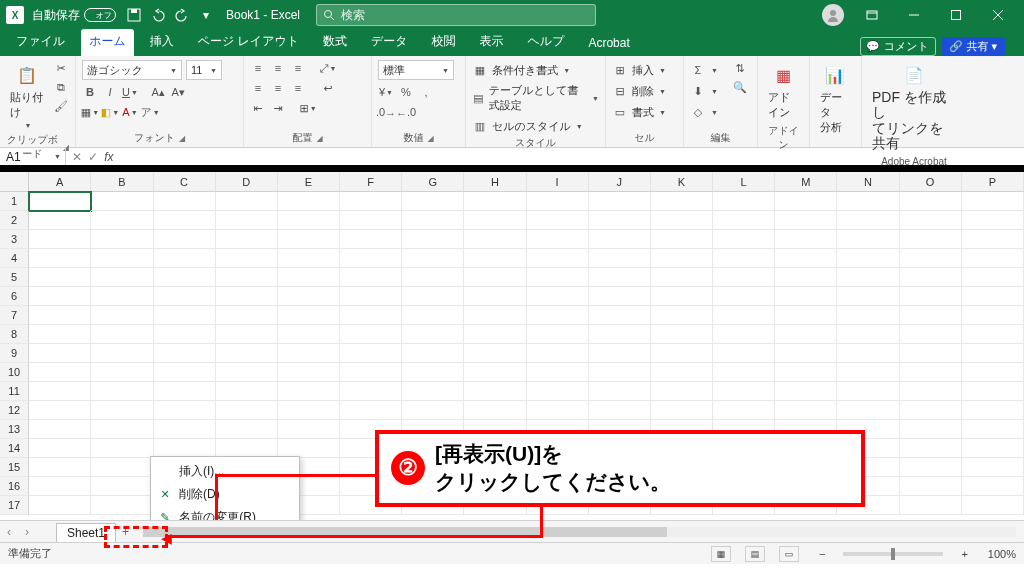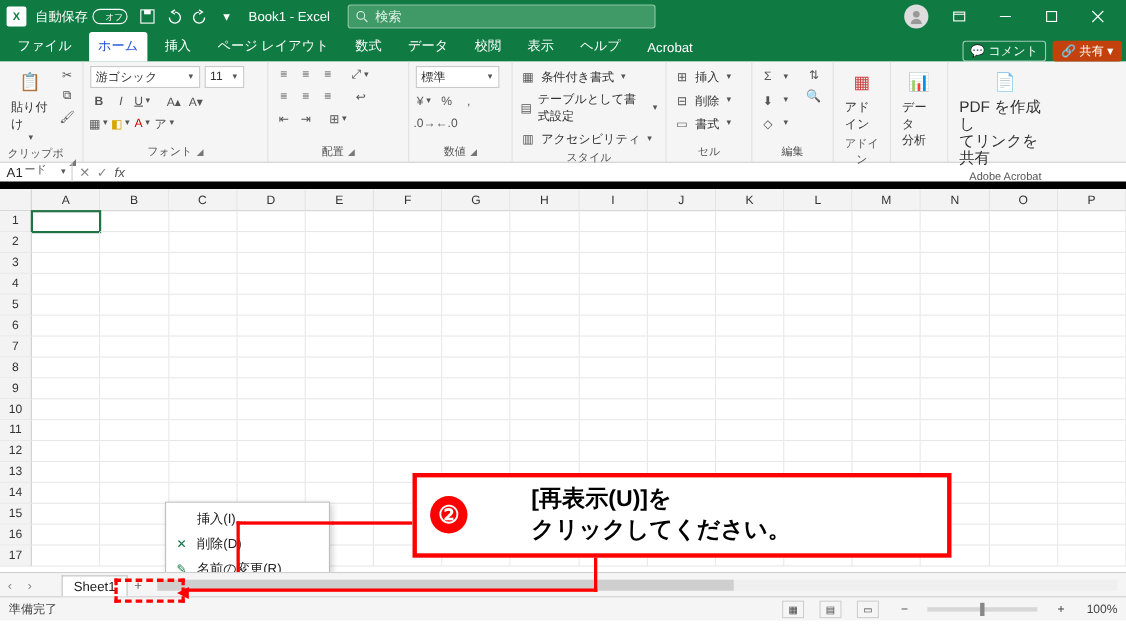--- a/index.html
+++ b/index.html
@@ -16,23 +16,23 @@
   .titlebar .searchbox { flex: 0 0 280px; height: 22px; background: #3f9a68; border: 1px solid rgba(255,255,255,.45); border-radius: 3px; display: flex; align-items: center; padding: 0 6px; color: #e3f2e8; gap: 6px; }
   .titlebar .spacer { flex: 1; }
   .titlebar .win-btns { display: flex; align-items: center; gap: 2px; }
   .titlebar .win-btn { width: 40px; height: 28px; display:flex; align-items:center; justify-content:center; }
   .titlebar .avatar { width: 22px; height: 22px; border-radius: 50%; background: #ddd; display:flex; align-items:center; justify-content:center; color:#666; margin-right:8px; }
 
   
   .tabsbar { height: 26px; background: #0f7b43; display: flex; align-items: flex-end; padding-left: 8px; gap: 8px; color: #fff; font-size: 12px; }
   .tabsbar .tab { padding: 4px 8px 6px; cursor: pointer; }
   .tabsbar .tab.active { background: #fff; color: #1d4ed8; border-radius: 3px 3px 0 0; }
-  .tabsbar .right { margin-left: auto; display:flex; gap:6px; padding-right:4px; align-items: center; }
+  .tabsbar .right { margin-left: auto; display:flex; gap:6px; padding-right:19px; align-items: center; }
   .tabsbar .comment-btn { border: 1px solid rgba(255,255,255,.6); padding: 1px 6px; border-radius: 3px; font-size:11px; }
-  .tabsbar .share-btn { background: #c2410c; padding: 2px 8px; border-radius:3px; font-size:11px; }
+  .tabsbar .share-btn { background: #1d4ed8; padding: 2px 8px; border-radius:3px; font-size:11px; }
 
   
   .ribbon { height: 92px; background: #f5f5f5; border-bottom: 1px solid #d0d0d0; display: flex; font-size: 11px; color: #333; }
   .rgroup { border-right: 1px solid #e1e1e1; padding: 4px 6px 2px; display: flex; flex-direction: column; }
   .rgroup .gbody { flex: 1; display: flex; align-items: flex-start; gap: 4px; }
   .rgroup .glabel { text-align: center; font-size: 10px; color: #555; padding-top: 2px; display:flex; justify-content:center; gap:4px; align-items:center; }
   .rgroup .glabel .launcher { font-size: 8px; color:#777; }
   .ricon { width: 16px; height: 16px; display:inline-flex; align-items:center; justify-content:center; color:#555; }
   .btncol { display:flex; flex-direction:column; gap:3px; align-items: flex-start; }
   .btnrow { display:flex; gap:4px; align-items:flex-end; }
@@ -63,21 +63,21 @@
   .cell.active { outline: 2px solid #217346; outline-offset: -1px; }
 
   
   .ctxmenu { position:absolute; left:150px; top:284px; width:150px; background:#fff; border:1px solid #bfbfbf; box-shadow: 2px 2px 6px rgba(0,0,0,.2); font-size:12px; padding: 3px 0; z-index: 40; }
   .ctxitem { display:flex; align-items:center; gap:6px; padding: 3px 10px 3px 6px; white-space:nowrap; }
   .ctxicon { width:16px; height:16px; display:inline-flex; align-items:center; justify-content:center; color:#0f7b43; font-size:11px; }
 
   
   .callout { position:absolute; background:#fff; border:4px solid #ff0000; padding: 6px 12px; display:flex; align-items:center; gap:10px; z-index:50; }
   .callout .num { width:34px; height:34px; border-radius:50%; background:#ff0000; color:#fff; font-size:22px; font-weight:bold; display:flex; align-items:center; justify-content:center; flex-shrink:0; }
-  .callout .txt { font-size:21px; font-weight:600; line-height:1.35; color:#000;margin-left:48px; }
+  .callout .txt { font-size:21px; font-weight:600; line-height:1.35; color:#000; }
   .dashed-box { position:absolute; border:3px dashed #ff0000; z-index:60; pointer-events:none; }
   .arrow-line { position:absolute; background:#ff0000; z-index:45; }
 
   
   .tabstrip { height: 22px; border-top:1px solid #d0d0d0; display:flex; align-items:center; font-size:12px; background:#f5f5f5; }
   .tabstrip .navbtn { width:18px; text-align:center; color:#888; }
   .sheet-tab { padding: 2px 10px; background:#fff; border:1px solid #bfbfbf; border-bottom:none; position:relative; top:1px; }
   .tabstrip .addtab { padding: 0 6px; color:#666; }
   .tabstrip .hscroll { flex:1; margin: 0 8px; height:10px; background:#efefef; position:relative; }
   .tabstrip .hscroll .thumb { position:absolute; left:0; top:0; height:100%; width:60%; background:#cfcfcf; }
@@ -298,21 +298,21 @@
           <span>条件付き書式</span>
           <span class="dropdown-caret">▼</span>
         </div>
       <div class="rowlink">
           <span class="ricon">▤</span>
           <span>テーブルとして書式設定</span>
           <span class="dropdown-caret">▼</span>
         </div>
       <div class="rowlink">
           <span class="ricon">▥</span>
-          <span>アクセシビリティ</span>
+          <span>セルのスタイル</span>
           <span class="dropdown-caret">▼</span>
         </div>
     </div>
     <div class="glabel">
         <span>スタイル</span>
       </div>
   </div>
 
   <div class="rgroup" style="width:78px">
     <div class="gbody" style="flex-direction:column; gap:5px; padding-top:2px;">

